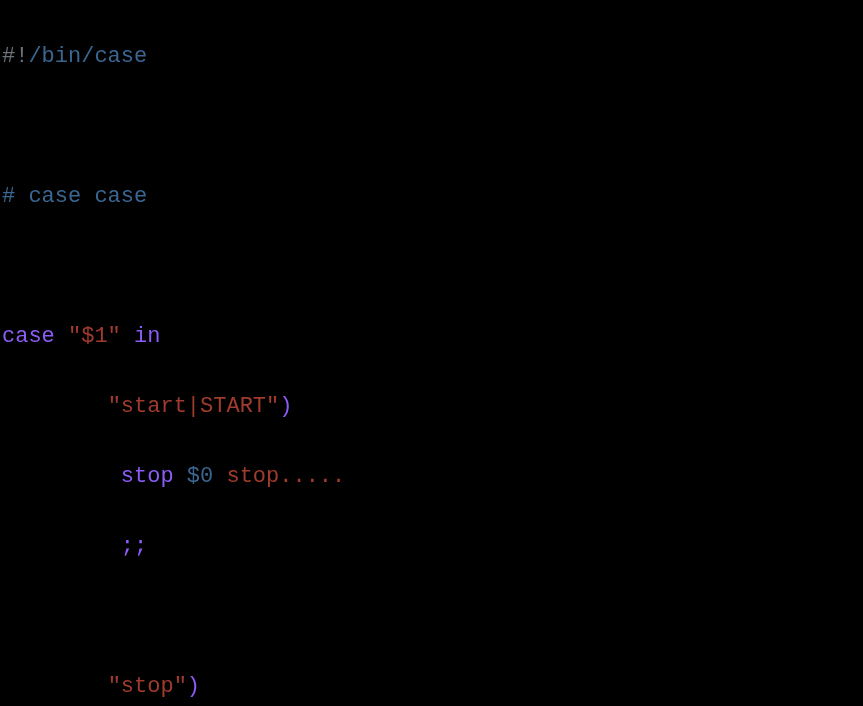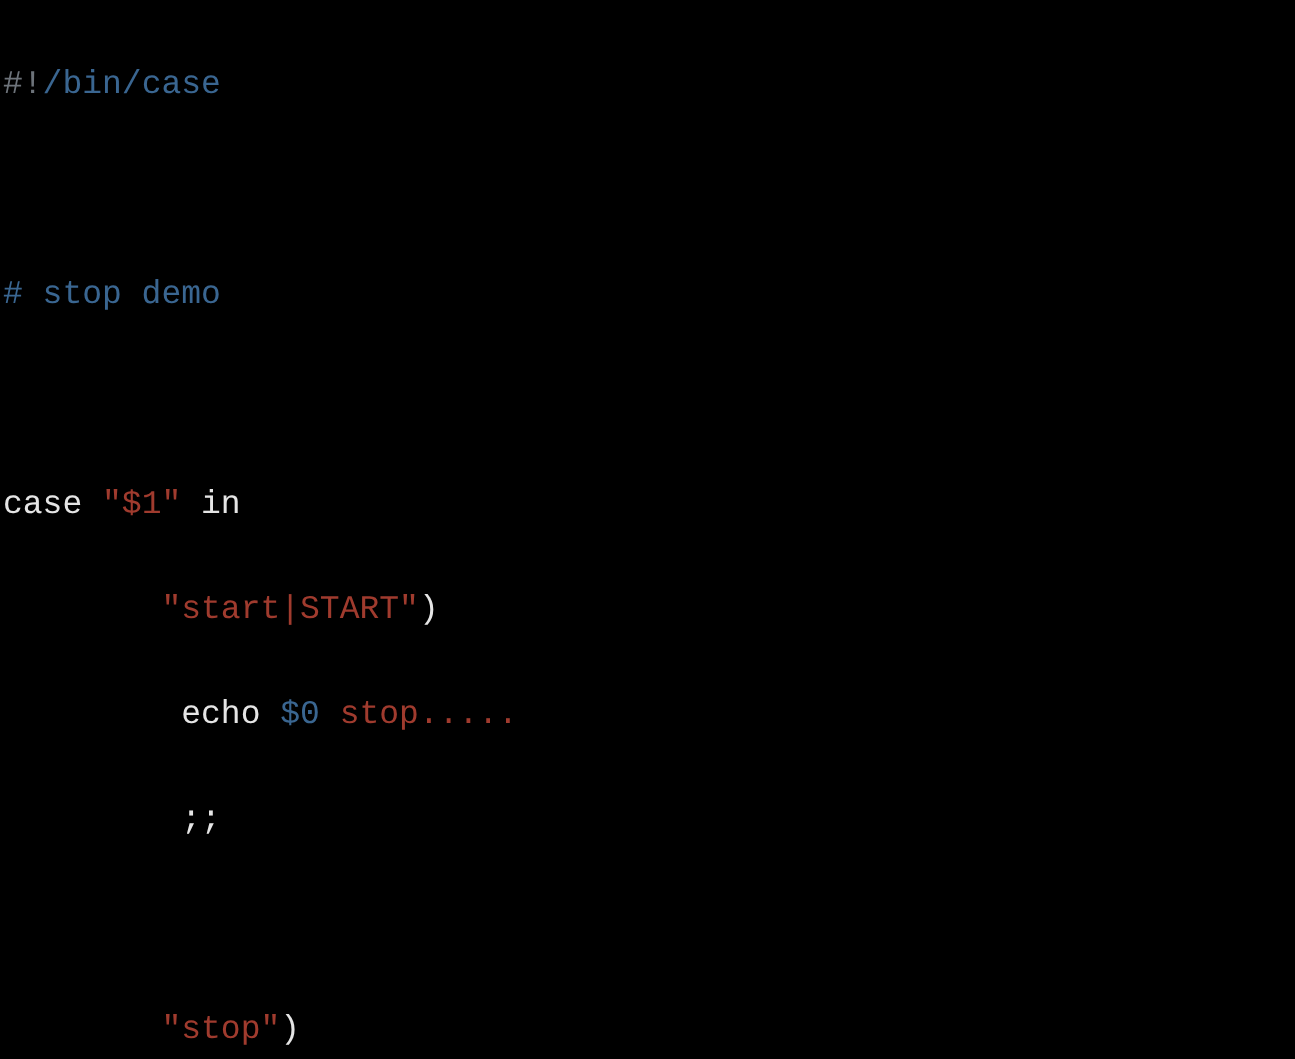--- a/index.html
+++ b/index.html
@@ -18,35 +18,35 @@
     }
     .editor {
       padding: 4px 2px;
       white-space: pre;
     }
     .line {
       display: block;
       min-height: 35px;
     }
     .gray { color: #6d737a; }
-    .brown { color: #e5e5e5; }
+    .brown { color: #8b5cf6; }
     .red { color: #a03b2e; }
     .blue { color: #3a6691; }
   </style>
 </head>
 <body>
 
 <div class="editor">
 <span class="line"><span class="gray">#!</span><span class="blue">/bin/case</span></span>
 <span class="line"> </span>
-<span class="line"><span class="blue"># stop demo</span></span>
+<span class="line"><span class="blue"># case case</span></span>
 <span class="line"> </span>
 <span class="line"><span class="brown">case</span><span> </span><span class="red">"$1"</span><span> </span><span class="brown">in</span></span>
 <span class="line"><span>        </span><span class="red">"start|START"</span><span class="brown">)</span></span>
-<span class="line"><span>         </span><span class="brown">echo</span><span> </span><span class="blue">$0</span><span> </span><span class="red">stop.....</span></span>
+<span class="line"><span>         </span><span class="brown">stop</span><span> </span><span class="blue">$0</span><span> </span><span class="red">stop.....</span></span>
 <span class="line"><span>         </span><span class="brown">;;</span></span>
 <span class="line"> </span>
 <span class="line"><span>        </span><span class="red">"stop"</span><span class="brown">)</span></span>
 
 
 
 
 
 
 

